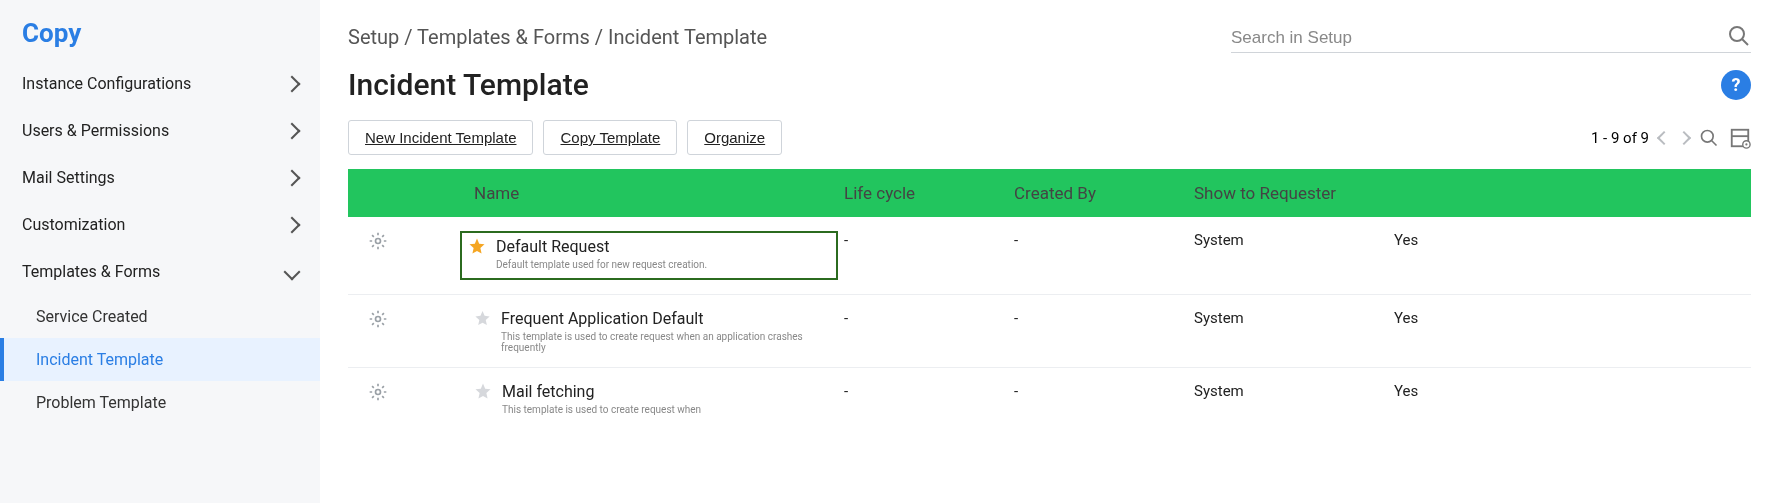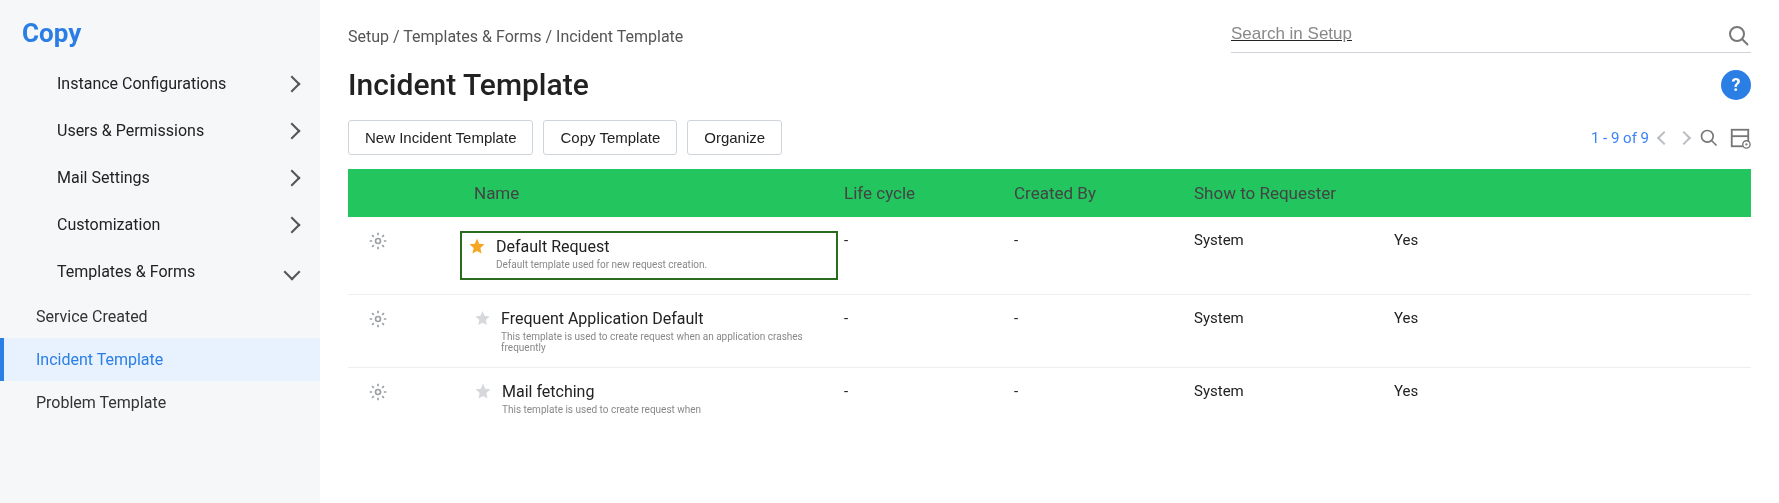--- a/index.html
+++ b/index.html
@@ -28,21 +28,20 @@
     padding: 0 22px 12px 22px;
   }
   .sidebar-item {
     display: flex;
     align-items: center;
     justify-content: space-between;
     padding: 14px 22px;
     cursor: pointer;
     color: #222;
     font-size: 16px;
-    margin-left: 35px;
   }
   .sidebar-sub {
     display: flex;
     align-items: center;
     padding: 12px 22px 12px 36px;
     font-size: 16px;
     color: #333;
     cursor: pointer;
   }
   .sidebar-sub.active {
@@ -66,30 +65,29 @@
     position: relative;
     overflow: hidden;
   }
   .toprow {
     display: flex;
     align-items: center;
     justify-content: space-between;
     margin-bottom: 14px;
   }
   .breadcrumb {
-    font-size: 16px;
+    font-size: 20px;
     color: #555;
   }
   .searchwrap {
     display: flex;
-    align-items: flex-start;
+    align-items: flex-end;
     border-bottom: 1px solid #d0d4d9;
     width: 520px;
     padding: 4px 0;
-    text-decoration: underline;
   }
   .searchwrap input {
     border: none;
     outline: none;
     flex: 1;
     font-size: 17px;
     color: #333;
     background: transparent;
   }
   .searchwrap input::placeholder { color: #888; }
@@ -116,35 +114,35 @@
     font-size: 18px;
     cursor:pointer;
   }
 
   .toolbar {
     display:flex;
     align-items:center;
     justify-content: space-between;
     margin-top: 18px;
   }
-  .btns { display:flex; gap:10px; }
+  .btns { display:flex; gap:10px;text-decoration:underline; }
   .btn {
     border: 1px solid #cfd4da;
     background: #fff;
     padding: 8px 16px;
     font-size: 15px;
     border-radius: 3px;
     cursor: pointer;
     color: #222;
   }
   .pager {
     display:flex;
     align-items:center;
     gap: 10px;
-    color: #3b82f6;
+    color: #000000;
   }
   .pager .arrow {
     width: 10px; height:10px;
     border-right: 2px solid #b9bcc0;
     border-bottom: 2px solid #b9bcc0;
     cursor: pointer;
   }
   .arrow.left { transform: rotate(135deg); }
   .arrow.right { transform: rotate(-45deg); }
 

